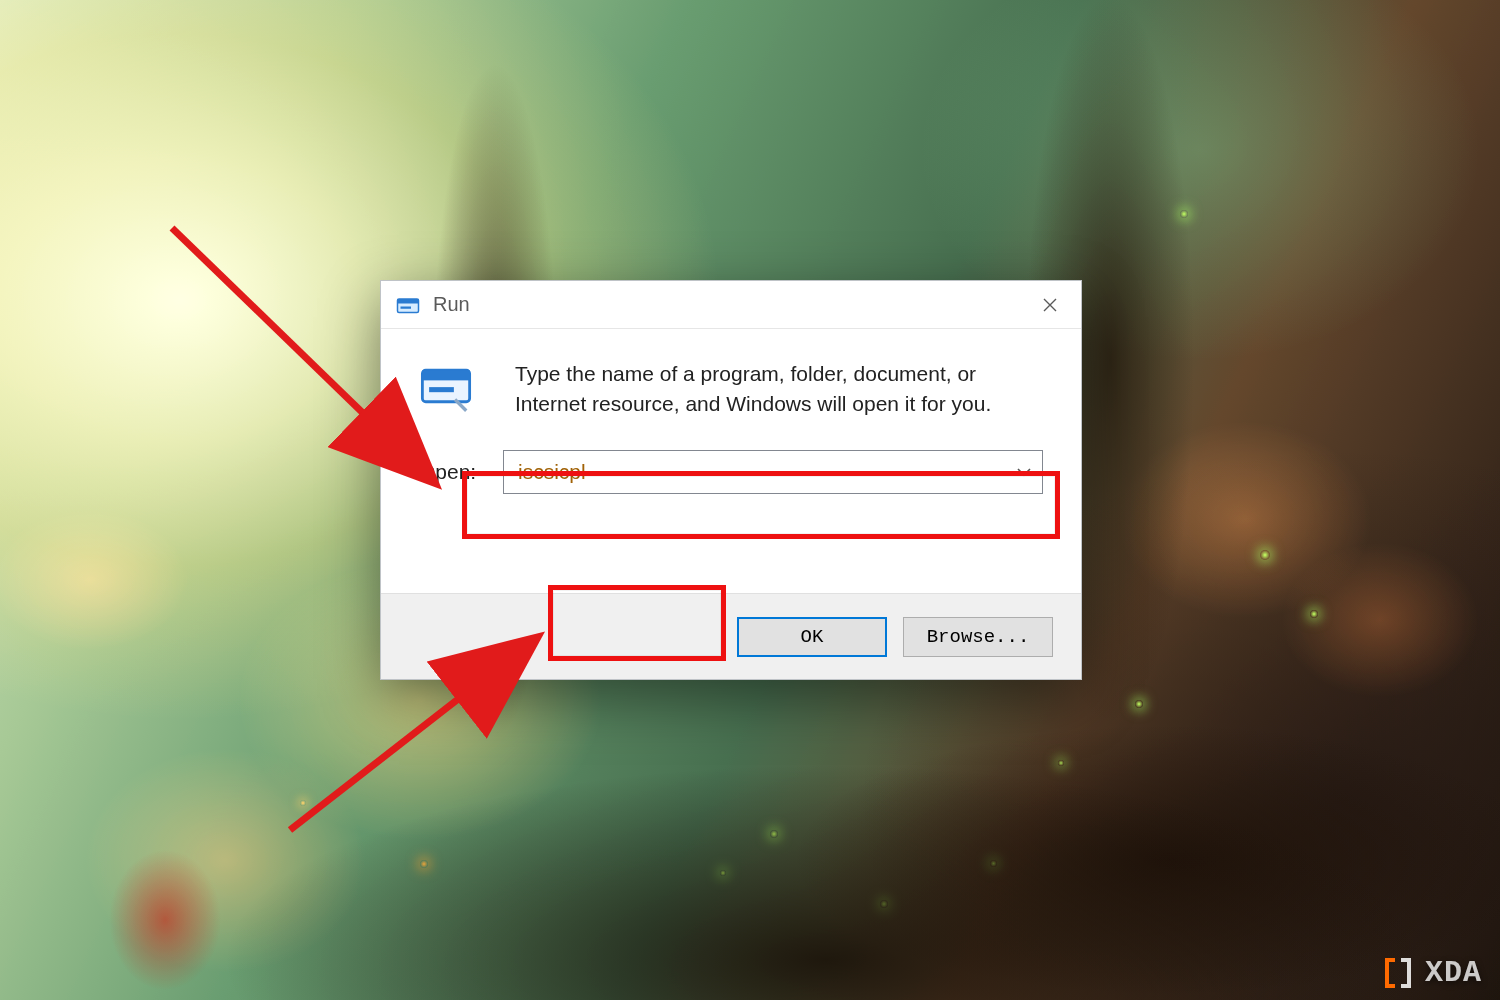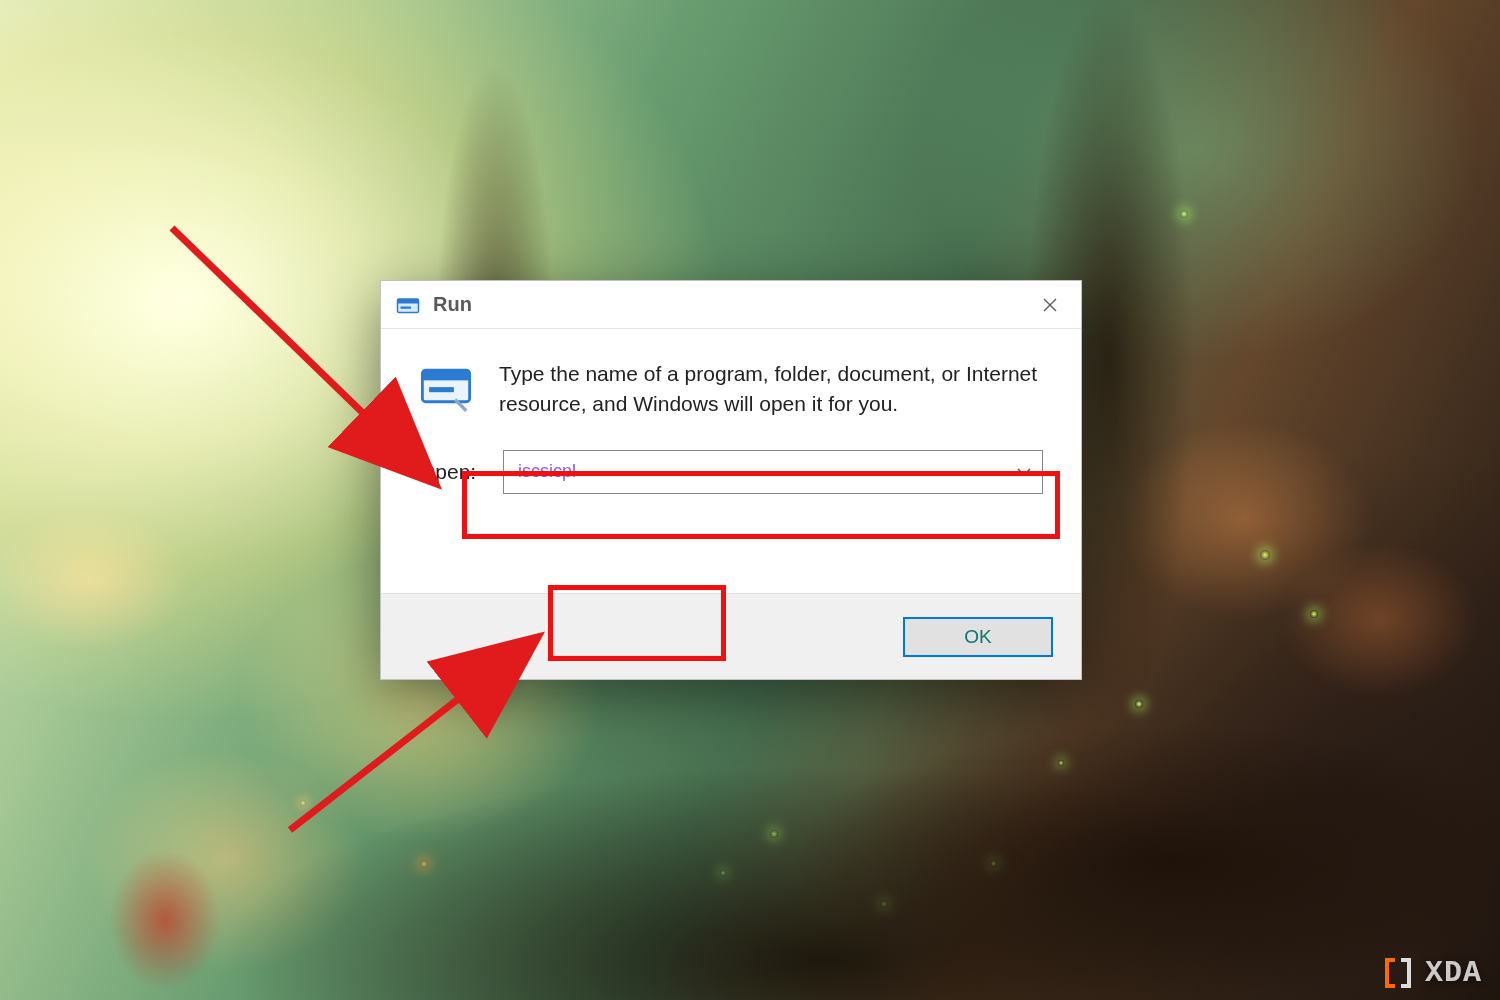--- a/index.html
+++ b/index.html
@@ -54,67 +54,66 @@
       box-shadow: 0 18px 55px rgba(0,0,0,0.45);
     }
     .titlebar {
       height: 48px;
       display: flex; align-items: center;
       padding: 0 6px 0 14px;
       border-bottom: 1px solid #e6e6e6;
       color: #5a5a5a;
       font-size: 20px;
       background: #ffffff;
-      font-weight: bold;
     }
     .titlebar .app-icon { width: 26px; height: 26px; margin-right: 12px; display:flex; align-items:center; justify-content:center; }
     .titlebar .title { flex: 0 0 auto; }
     .titlebar .spacer { flex: 1 1 auto; }
     .close-btn {
       width: 64px; height: 48px; margin: -1px -7px -1px 0;
       display:flex; align-items:center; justify-content:center;
       color: #5a5a5a; font-size: 22px; cursor: pointer;
     }
 
     .body-area { padding: 30px 38px 0 38px; }
-    .desc-row { display:flex; gap: 26px; align-items:flex-start;justify-content:flex-end; }
+    .desc-row { display:flex; gap: 42px; align-items:flex-start;justify-content:flex-end; }
     .big-icon { width: 54px; height: 54px; flex: 0 0 54px; }
     .desc-text { font-size: 21px; color:#222; line-height: 1.45; }
 
     .open-row { display:flex; align-items:center; margin-top: 30px; gap: 20px; }
     .open-label { font-size: 21px; color:#222; width: 64px; }
     .combo {
       flex: 1; height: 44px;
       border: 1px solid #828790;
       display:flex; align-items:center;
       background:#fff;
     }
     .combo input {
       flex:1; border:none; outline:none; height:100%;
-      padding: 0 14px; font-size: 18px; color:#8b5cf6; background:transparent;
+      padding: 0 14px; font-size: 21px; color:#a16207; background:transparent;
       font-family: inherit;
     }
     .combo .chev { width:36px; text-align:center; color:#555; font-size:16px; cursor:pointer; }
 
     .button-row {
       position:absolute; left:0; right:0; bottom:0;
       height: 86px;
       background: #f0f0f0;
       border-top: 1px solid #e0e0e0;
       display:flex; align-items:center; justify-content:flex-end;
       gap: 16px; padding-right: 28px;
     }
     .btn {
       min-width: 150px; height: 40px;
       background: #e1e1e1;
       border: 1px solid #adadad;
-      font-size: 19px; color:#0f766e;
+      font-size: 19px; color:#000000;
       display:flex; align-items:center; justify-content:center;
       cursor:pointer;
-      font-family: Liberation Sans, sans-serif;
+      font-family: Liberation Mono, monospace;
     }
     .btn.default { border: 2px solid #0078d7; background:#e1e1e1; }
 
     
     .annot { position:absolute; pointer-events:none; }
     .hl-box { border: 5px solid #e11; box-shadow: 0 0 0 1px rgba(0,0,0,0.05) inset; }
     .hl-input { left: 462px; top: 471px; width: 598px; height: 68px; }
     .hl-ok    { left: 548px; top: 585px; width: 178px; height: 76px; }
 
     .arrow svg { overflow: visible; }
@@ -190,20 +189,21 @@
           <svg width="14" height="10" viewBox="0 0 14 10">
             <path d="M1 2 L7 8 L13 2" fill="none" stroke="#555" stroke-width="1.6"></path>
           </svg>
         </div>
       </div>
     </div>
   </div>
 
   <div class="button-row">
     <button class="btn default">OK</button>
+    <button class="btn">Browse...</button>
   </div>
 </div>
 
 <div class="annot hl-box hl-input"></div>
 <div class="annot hl-box hl-ok"></div>
 
 <div class="annot arrow" style="left:0;top:0">
   <svg width="1500" height="1000">
     <defs>
       <marker id="ah1" markerWidth="16" markerHeight="14" refX="14" refY="7" orient="auto">

